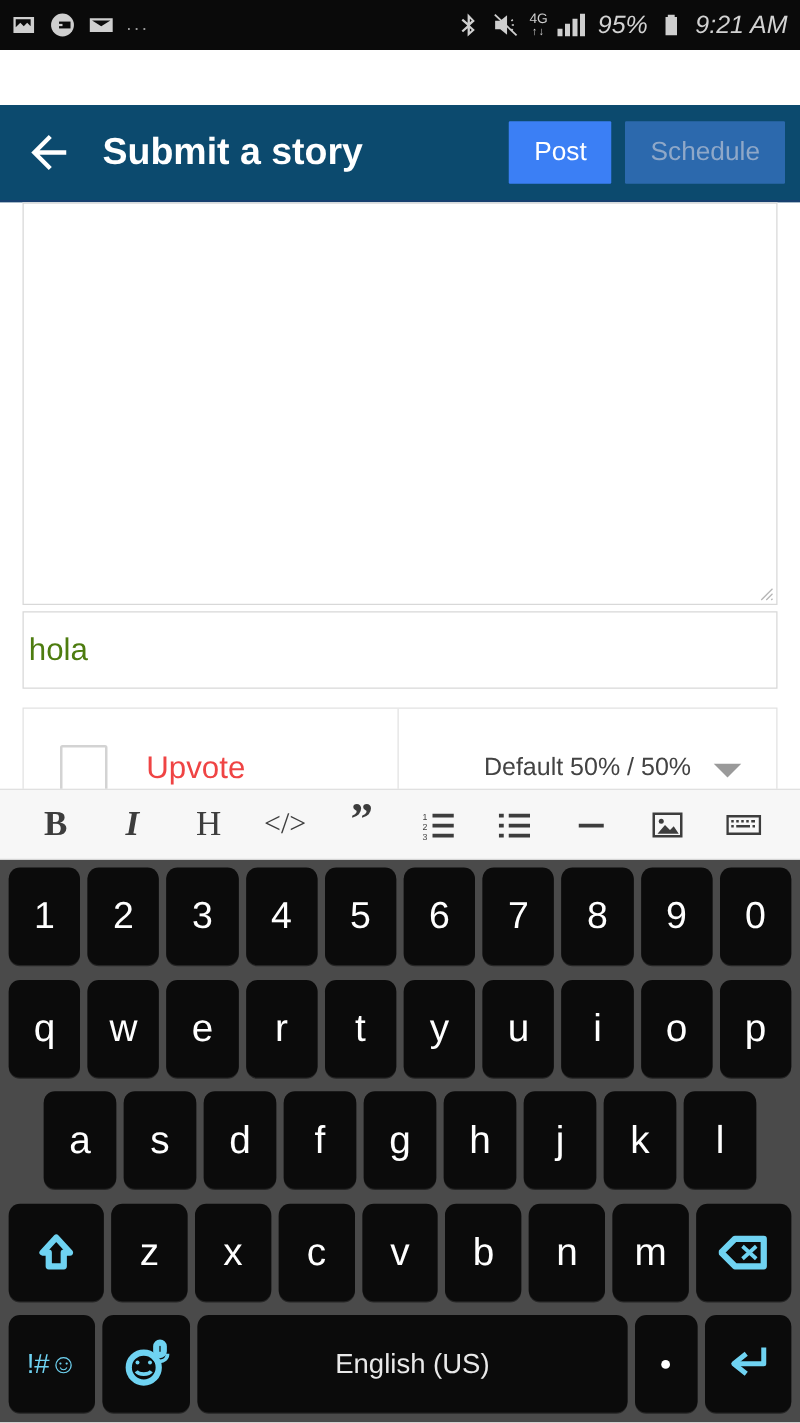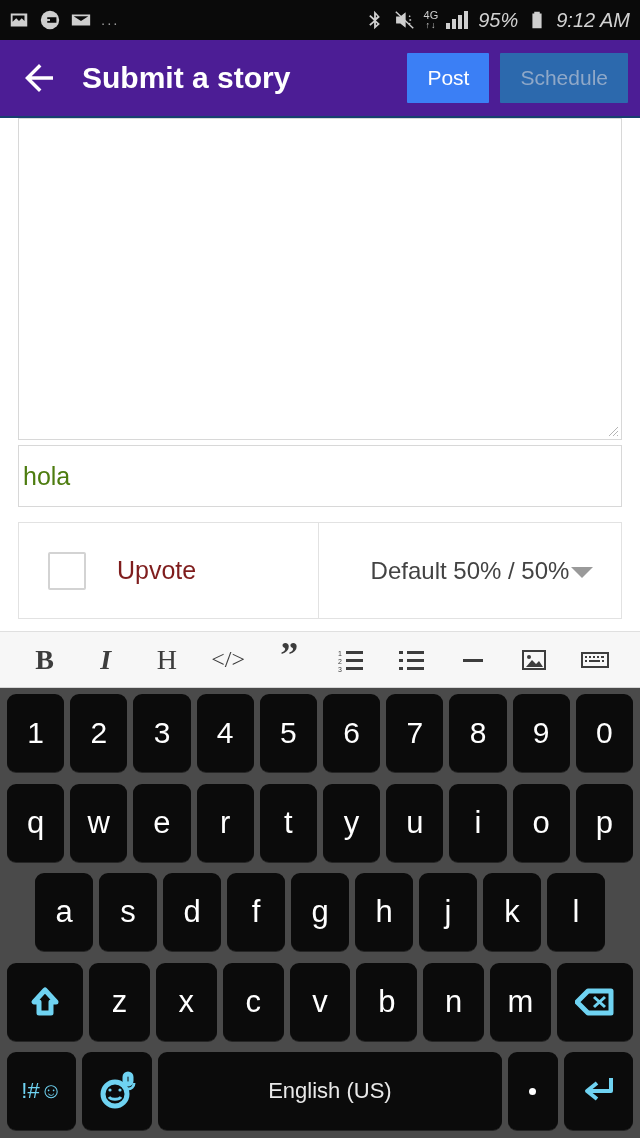--- a/index.html
+++ b/index.html
@@ -25,23 +25,24 @@
   .sb-text { font-size: 20px; color: #d2d2d2; font-family: "Liberation Sans", sans-serif; font-style: italic; }
   .sb-4g { font-size: 11px; color: #cfcfcf; line-height: 10px; text-align:center; }
   .sb-4g small { display:block; font-size: 9px; letter-spacing:1px;}
   .bars { display: flex; align-items: flex-end; height: 18px; }
   .bars i { display:block; width: 4px; background: #cfcfcf; margin-right: 2px; }
   .bars i:nth-child(1){height:6px}.bars i:nth-child(2){height:10px}
   .bars i:nth-child(3){height:14px}.bars i:nth-child(4){height:18px}
 
   
   .appbar {
-    height: 78px; background: #4c1d95;
+    height: 78px; background: #0c4a6e;
     display: flex; align-items: center; padding: 0 12px 0 18px;
     border-bottom: 2px solid #17406f;
+    margin-top: 44px;
   }
   .back-arrow { width: 42px; height: 42px; flex: 0 0 auto; }
   .back-arrow svg { width: 42px; height: 42px; fill: #ffffff; }
   .app-title {
     color: #ffffff; font-size: 30px; font-weight: bold;
     margin-left: 22px; flex: 1 1 auto; white-space: nowrap;
   }
   .btn {
     border-radius: 1px; font-size: 21px; padding: 13px 20px;
     white-space: nowrap; border: none;
@@ -63,23 +64,23 @@
   }
   .title-input span { font-size: 25px; color: #4d7c0f; }
 
   .opt-row {
     margin: 15px 18px 0 18px; height: 97px;
     display: flex; border: 1px solid #e2e2e2;
   }
   .opt-cell { display: flex; align-items: center; }
   .opt-upvote { flex: 0 0 300px; padding-left: 29px; border-right: 1px solid #e2e2e2; }
   .checkbox { width: 38px; height: 38px; border: 2px solid #d3d3d3; border-radius: 2px; background:#fff; }
-  .opt-upvote .lbl { font-size: 25px; color: #7f1d1d; margin-left: 31px; }
+  .opt-upvote .lbl { font-size: 25px; color: #ef4444; margin-left: 31px; }
   .opt-reward { flex: 1 1 auto; justify-content: center; position: relative; }
-  .opt-reward .lbl { font-size: 24px; color: #434343; }
+  .opt-reward .lbl { font-size: 20px; color: #434343; }
   .caret { position: absolute; right: 28px; top: 50%; margin-top: -4px;
            width: 0; height: 0; border-left: 11px solid transparent;
            border-right: 11px solid transparent; border-top: 11px solid #9a9a9a; }
 
   
   .fmt-bar {
     position: absolute; left: 0; right: 0; top: 631px; height: 57px;
     background: #f7f7f7; border-top: 1px solid #e0e0e0; border-bottom: 1px solid #d6d6d6;
     display: flex; align-items: center; justify-content: space-around; padding: 0 14px;
   }
@@ -163,21 +164,21 @@
           <i></i>
           <i></i>
           <i></i>
         </span>
       <span class="sb-text">95%</span>
       <span>
         <svg class="sb-icon" viewBox="0 0 24 24">
             <path d="M9 3h6v2h2v16H7V5h2V3z"></path>
           </svg>
       </span>
-      <span class="sb-text">9:12 AM</span>
+      <span class="sb-text">9:21 AM</span>
     </div>
   </div>
 
   <div class="appbar">
     <span class="back-arrow">
       <svg viewBox="0 0 24 24">
           <path d="M20 11H7.8l5.6-5.6L12 4l-8 8 8 8 1.4-1.4L7.8 13H20v-2z"></path>
         </svg>
     </span>
     <span class="app-title">Submit a story</span>

